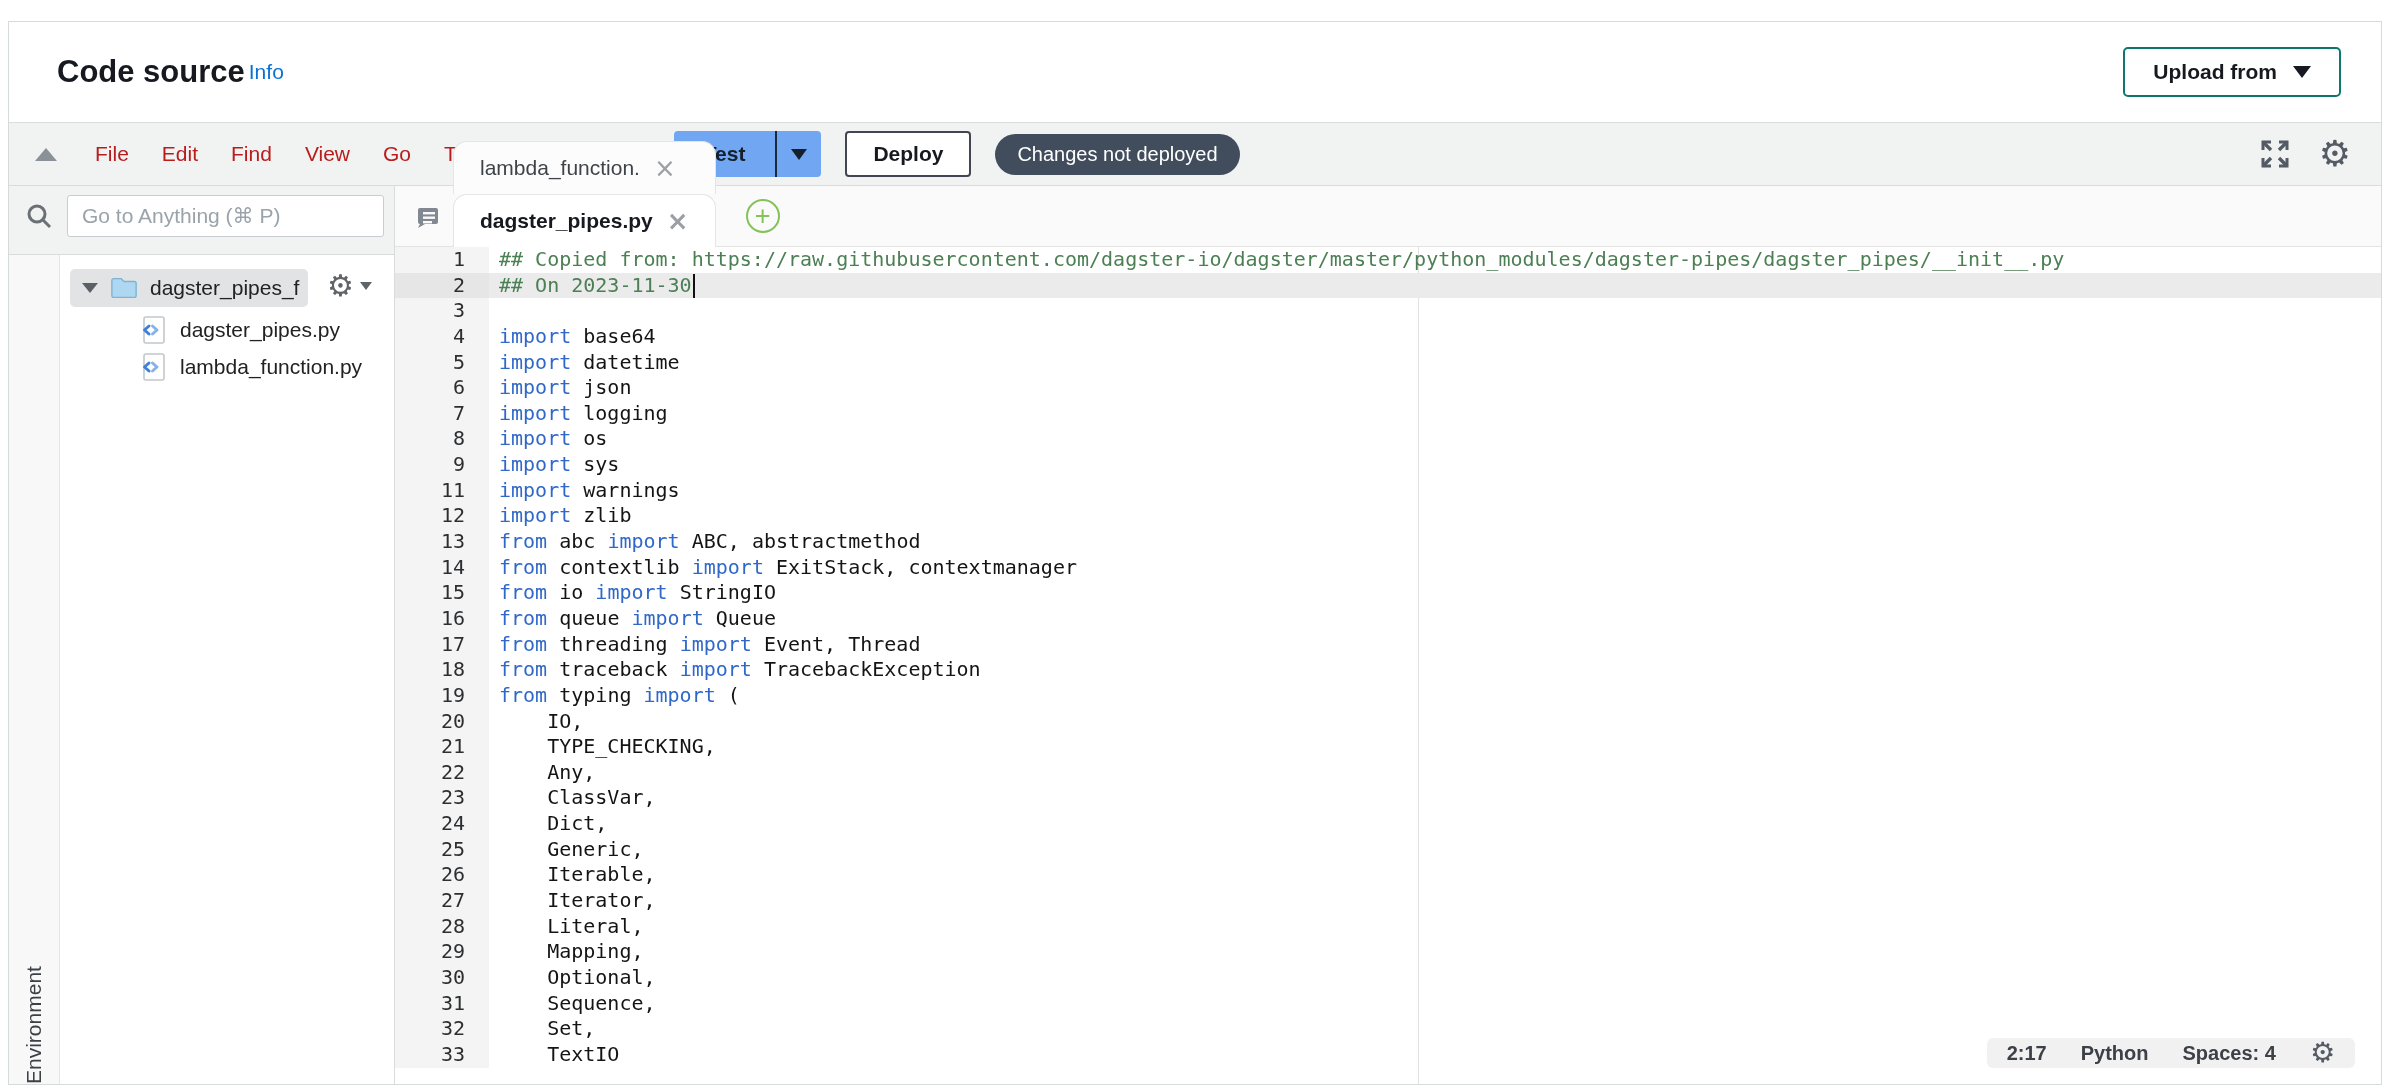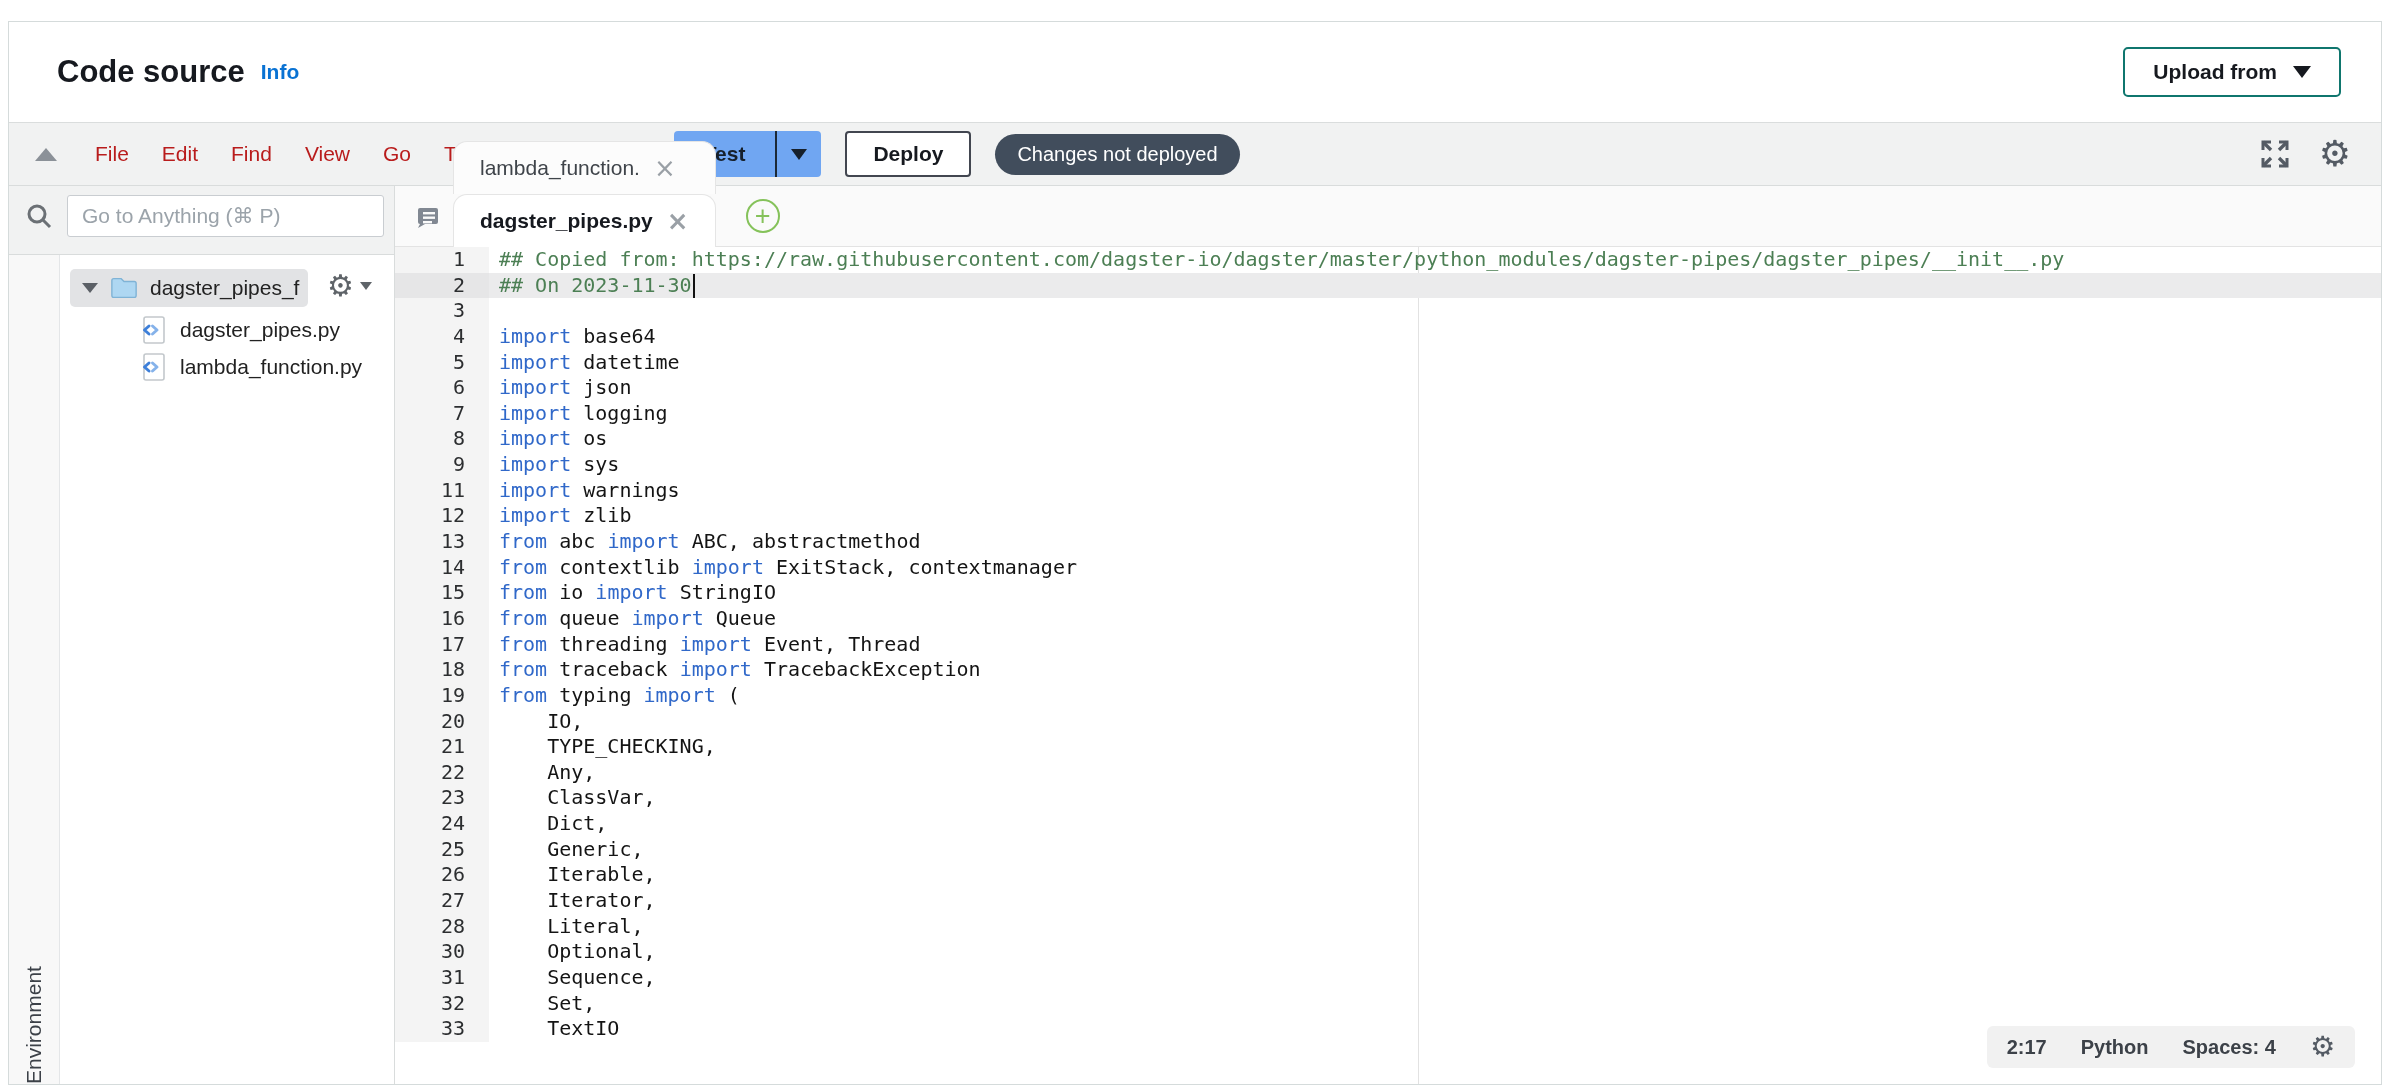--- a/index.html
+++ b/index.html
@@ -2,21 +2,21 @@
 <html><head>
 <meta charset="utf-8">
 <style>
   html,body{margin:0;padding:0;width:2390px;height:1090px;overflow:hidden;background:#ffffff;
     font-family:"Liberation Sans",sans-serif;-webkit-font-smoothing:antialiased;}
   .card{position:absolute;left:8px;top:21px;right:8px;bottom:5px;border:1px solid #d5dbdb;
     background:#fff;display:flex;flex-direction:column;}
   
   .card-header{height:100px;flex:none;display:flex;align-items:center;padding:0 40px 0 48px;background:#fff;}
   .page-title{font-size:31px;font-weight:700;color:#16191f;}
-  .info-link{margin-left:16px;font-size:21px;font-weight:700;color:#0972d3;cursor:pointer;}
+  .info-link{margin-left:4px;font-size:21px;font-weight:400;color:#0972d3;cursor:pointer;}
   .upload-btn{margin-left:auto;display:flex;align-items:center;gap:16px;height:50px;padding:0 28px;
     border:2px solid #0f766e;border-radius:5px;font-size:21px;font-weight:700;color:#16191f;background:#fff;cursor:pointer;}
   .caret-down{width:0;height:0;border-left:9px solid transparent;border-right:9px solid transparent;border-top:12px solid #16191f;}
   
   .menubar{height:62px;flex:none;background:#f1f2f2;border-top:1px solid #dadddd;border-bottom:1px solid #d9dcdc;
     display:flex;align-items:center;padding:0 30px 0 26px;}
   .collapse-tri{width:0;height:0;border-left:11px solid transparent;border-right:11px solid transparent;
     border-bottom:13px solid #8b9198;margin-right:38px;}
   .menu-items{display:flex;align-items:center;}
   .menu-item{font-size:21px;color:#b91c1c;margin-right:33px;cursor:pointer;}
@@ -67,21 +67,21 @@
     font-family:"DejaVu Sans Mono","Liberation Mono",monospace;font-size:20px;}
   .print-margin{position:absolute;left:1023px;top:0;bottom:0;width:1px;background:#e2e2e2;}
   .code-row{display:flex;height:25.65px;line-height:25.65px;white-space:pre;position:relative;}
   .gutter-cell{width:94px;flex:none;background:#f4f4f4;text-align:right;padding-right:24px;color:#2c2e30;box-sizing:border-box;}
   .code-cell{flex:1;padding-left:10px;color:#141414;min-width:0;}
   .code-row.active .gutter-cell{background:#e6e6e7;}
   .code-row.active .code-cell{background:#ebebec;}
   .seg-c{color:#4c7f54;}
   .seg-k{color:#3068c9;}
   .cursor-bar{display:inline-block;width:2.5px;height:24px;background:#111;vertical-align:middle;margin-left:1px;}
-  .statusbar{position:absolute;right:26px;bottom:16px;background:#f1f1f1;border-radius:6px;padding:7px 20px;
+  .statusbar{position:absolute;right:26px;bottom:16px;background:#f1f1f1;border-radius:6px;padding:1px 20px;
     display:flex;align-items:center;gap:34px;font-size:20px;font-weight:700;color:#3c4148;}
   .statusbar .gear-glyph{font-size:28px;}
   .status-item{cursor:pointer;}
 </style>
 </head>
 <body>
 
 <div class="card">
 
   <div class="card-header">
@@ -225,20 +225,21 @@
           <div class="code-row"><span class="gutter-cell">19</span><span class="code-cell"><span class="seg-k">from</span><span class="seg-t"> typing </span><span class="seg-k">import</span><span class="seg-t"> (</span></span></div>
           <div class="code-row"><span class="gutter-cell">20</span><span class="code-cell"><span class="seg-t">    IO,</span></span></div>
           <div class="code-row"><span class="gutter-cell">21</span><span class="code-cell"><span class="seg-t">    TYPE_CHECKING,</span></span></div>
           <div class="code-row"><span class="gutter-cell">22</span><span class="code-cell"><span class="seg-t">    Any,</span></span></div>
           <div class="code-row"><span class="gutter-cell">23</span><span class="code-cell"><span class="seg-t">    ClassVar,</span></span></div>
           <div class="code-row"><span class="gutter-cell">24</span><span class="code-cell"><span class="seg-t">    Dict,</span></span></div>
           <div class="code-row"><span class="gutter-cell">25</span><span class="code-cell"><span class="seg-t">    Generic,</span></span></div>
           <div class="code-row"><span class="gutter-cell">26</span><span class="code-cell"><span class="seg-t">    Iterable,</span></span></div>
           <div class="code-row"><span class="gutter-cell">27</span><span class="code-cell"><span class="seg-t">    Iterator,</span></span></div>
           <div class="code-row"><span class="gutter-cell">28</span><span class="code-cell"><span class="seg-t">    Literal,</span></span></div>
+          <div class="code-row"><span class="gutter-cell">29</span><span class="code-cell"><span class="seg-t">    Mapping,</span></span></div>
           <div class="code-row"><span class="gutter-cell">30</span><span class="code-cell"><span class="seg-t">    Optional,</span></span></div>
           <div class="code-row"><span class="gutter-cell">31</span><span class="code-cell"><span class="seg-t">    Sequence,</span></span></div>
           <div class="code-row"><span class="gutter-cell">32</span><span class="code-cell"><span class="seg-t">    Set,</span></span></div>
           <div class="code-row"><span class="gutter-cell">33</span><span class="code-cell"><span class="seg-t">    TextIO</span></span></div>
         </div>
       <div class="statusbar">
         <span class="status-item">2:17</span>
         <span class="status-item">Python</span>
         <span class="status-item">Spaces: 4</span>
         <span class="gear-glyph status-item">⚙</span>

